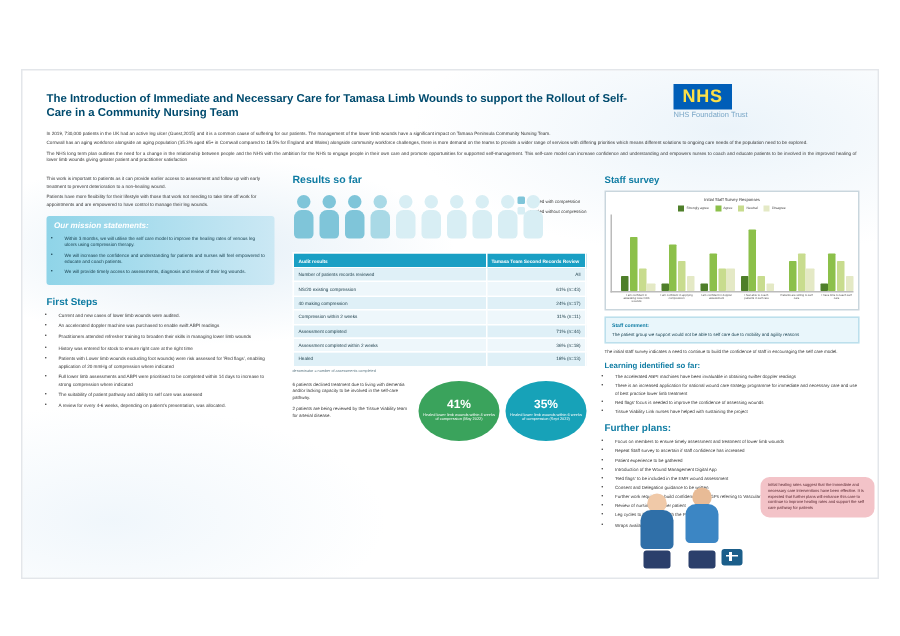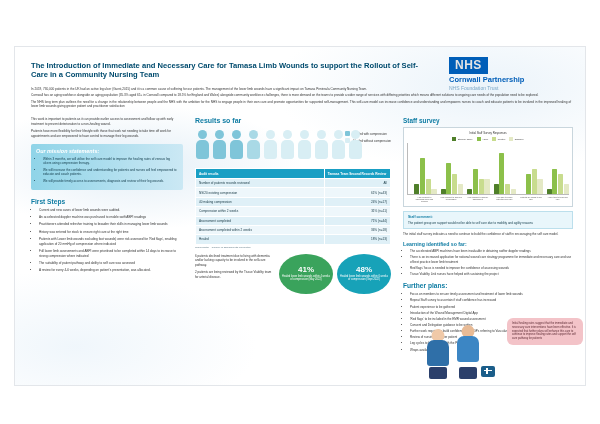--- a/index.html
+++ b/index.html
@@ -25,21 +25,21 @@
       radial-gradient(ellipse 300px 120px at 470px 40px, rgba(215,232,245,0.5), rgba(255,255,255,0) 70%),
       radial-gradient(ellipse 260px 110px at 60px 300px, rgba(225,238,248,0.5), rgba(255,255,255,0) 70%);
     pointer-events:none;
   }
   .title {
     position:absolute; left:16px; top:14px; width:400px;
     font-size:7.6px; font-weight:bold; color:#004b6e; line-height:1.25;
   }
   .nhs-block { position:absolute; right:10px; top:8px; width:126px; text-align:left; }
   .nhs-logo {
-    background:#005eb8; color:#e5e5e5; font-weight:bold; font-size:12px;
+    background:#005eb8; color:#fde047; font-weight:bold; font-size:12px;
     display:inline-block; padding:1px 6px 2px; letter-spacing:0.5px;
     font-family:"Liberation Sans", sans-serif;
   }
   .trust-name { color:#005eb8; font-size:7.5px; font-weight:bold; margin-top:2px; line-height:1.1;}
   .trust-sub { color:#7aa7c7; font-size:5px; margin-top:1px; }
 
   .abstract {
     position:absolute; left:16px; top:40px; width:540px;
     font-size:3.1px; color:#333; line-height:1.45; text-align:justify;
   }
@@ -145,21 +145,20 @@
 </head>
 <body>
 
 <div class="poster">
   <div class="swoosh"></div>
 
   <div class="title">The Introduction of Immediate and Necessary Care for Tamasa Limb Wounds to support the Rollout of Self-Care in a Community Nursing Team</div>
 
   <div class="nhs-block">
     <div class="nhs-logo">NHS</div>
-    <div class="trust-name">Cornwall Partnership</div>
     <div class="trust-sub">NHS Foundation Trust</div>
   </div>
 
   <div class="abstract">
     <p>In 2019, 730,000 patients in the UK had an active leg ulcer (Guest,2015) and it is a common cause of suffering for our patients.  The management of the lower limb wounds have a significant impact on Tamasa Peninsula Community Nursing Team.</p>
     <p>Cornwall has an aging workforce alongside an aging population (35.3% aged 65+ in Cornwall compared to 18.5% for England and Wales) alongside community workforce challenges, there is more demand on the teams to provide a wider range of services with differing priorities which means different solutions to ongoing care needs of the population need to be explored.</p>
     <p>The NHS long term plan outlines the need for a change in the relationship between people and the NHS with the ambition for the NHS to engage people in their own care and promote opportunities for supported self-management.  This self-care model can increase confidence and understanding and empowers nurses to coach and educate patients to be involved in the improved healing of lower limb wounds giving greater patient and practitioner satisfaction</p>
   </div>
 
   <div class="col-left">
@@ -292,21 +291,21 @@
     <div class="bottom-cards">
       <div class="card-text">
         <p>6 patients declined treatment due to living with dementia and/or lacking capacity to be involved in the self-care pathway.</p>
         <p>2 patients are being reviewed by the Tissue Viability team for arterial disease.</p>
       </div>
       <div class="stat-bubble b-green">
         <span class="big">41%</span>
         <span class="small">Healed lower limb wounds within 4 weeks of compression (May 2022)</span>
       </div>
       <div class="stat-bubble b-teal">
-        <span class="big">48%</span>
+        <span class="big">35%</span>
         <span class="small">Healed lower limb wounds within 6 weeks of compression (Sept 2022)</span>
       </div>
     </div>
   </div>
 
   <div class="col-right">
     <div class="survey-h">Staff survey</div>
 
     <div class="chart-box">
       <div class="chart-title">Initial Staff Survey Responses</div>

